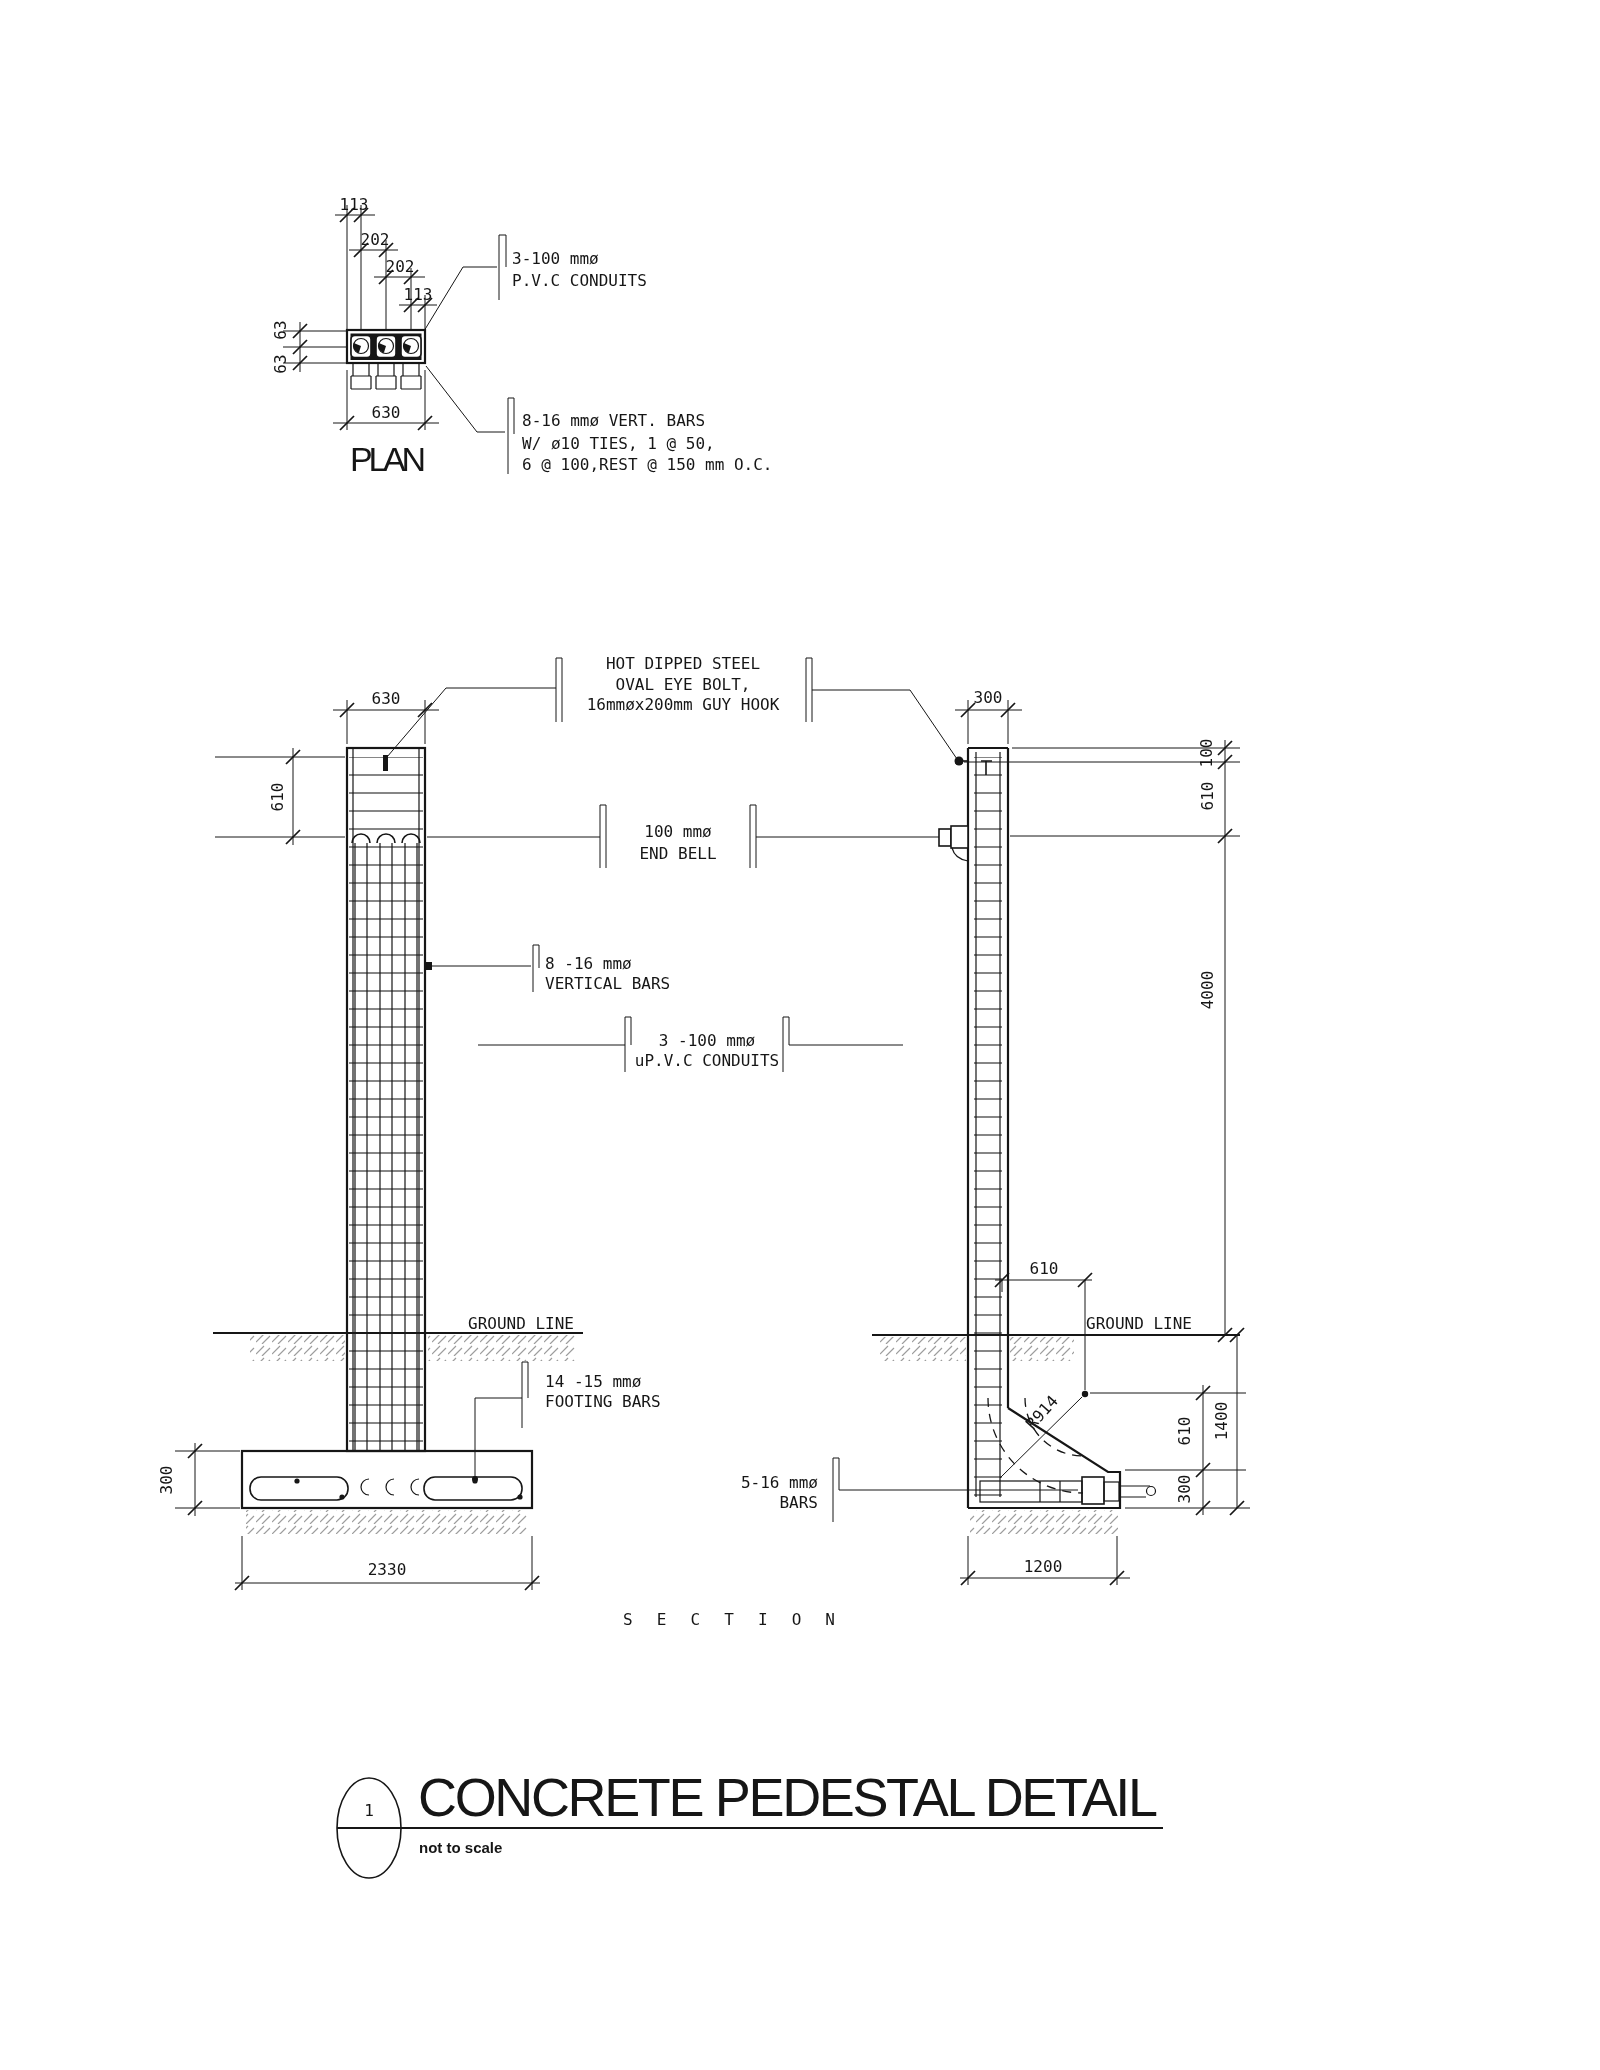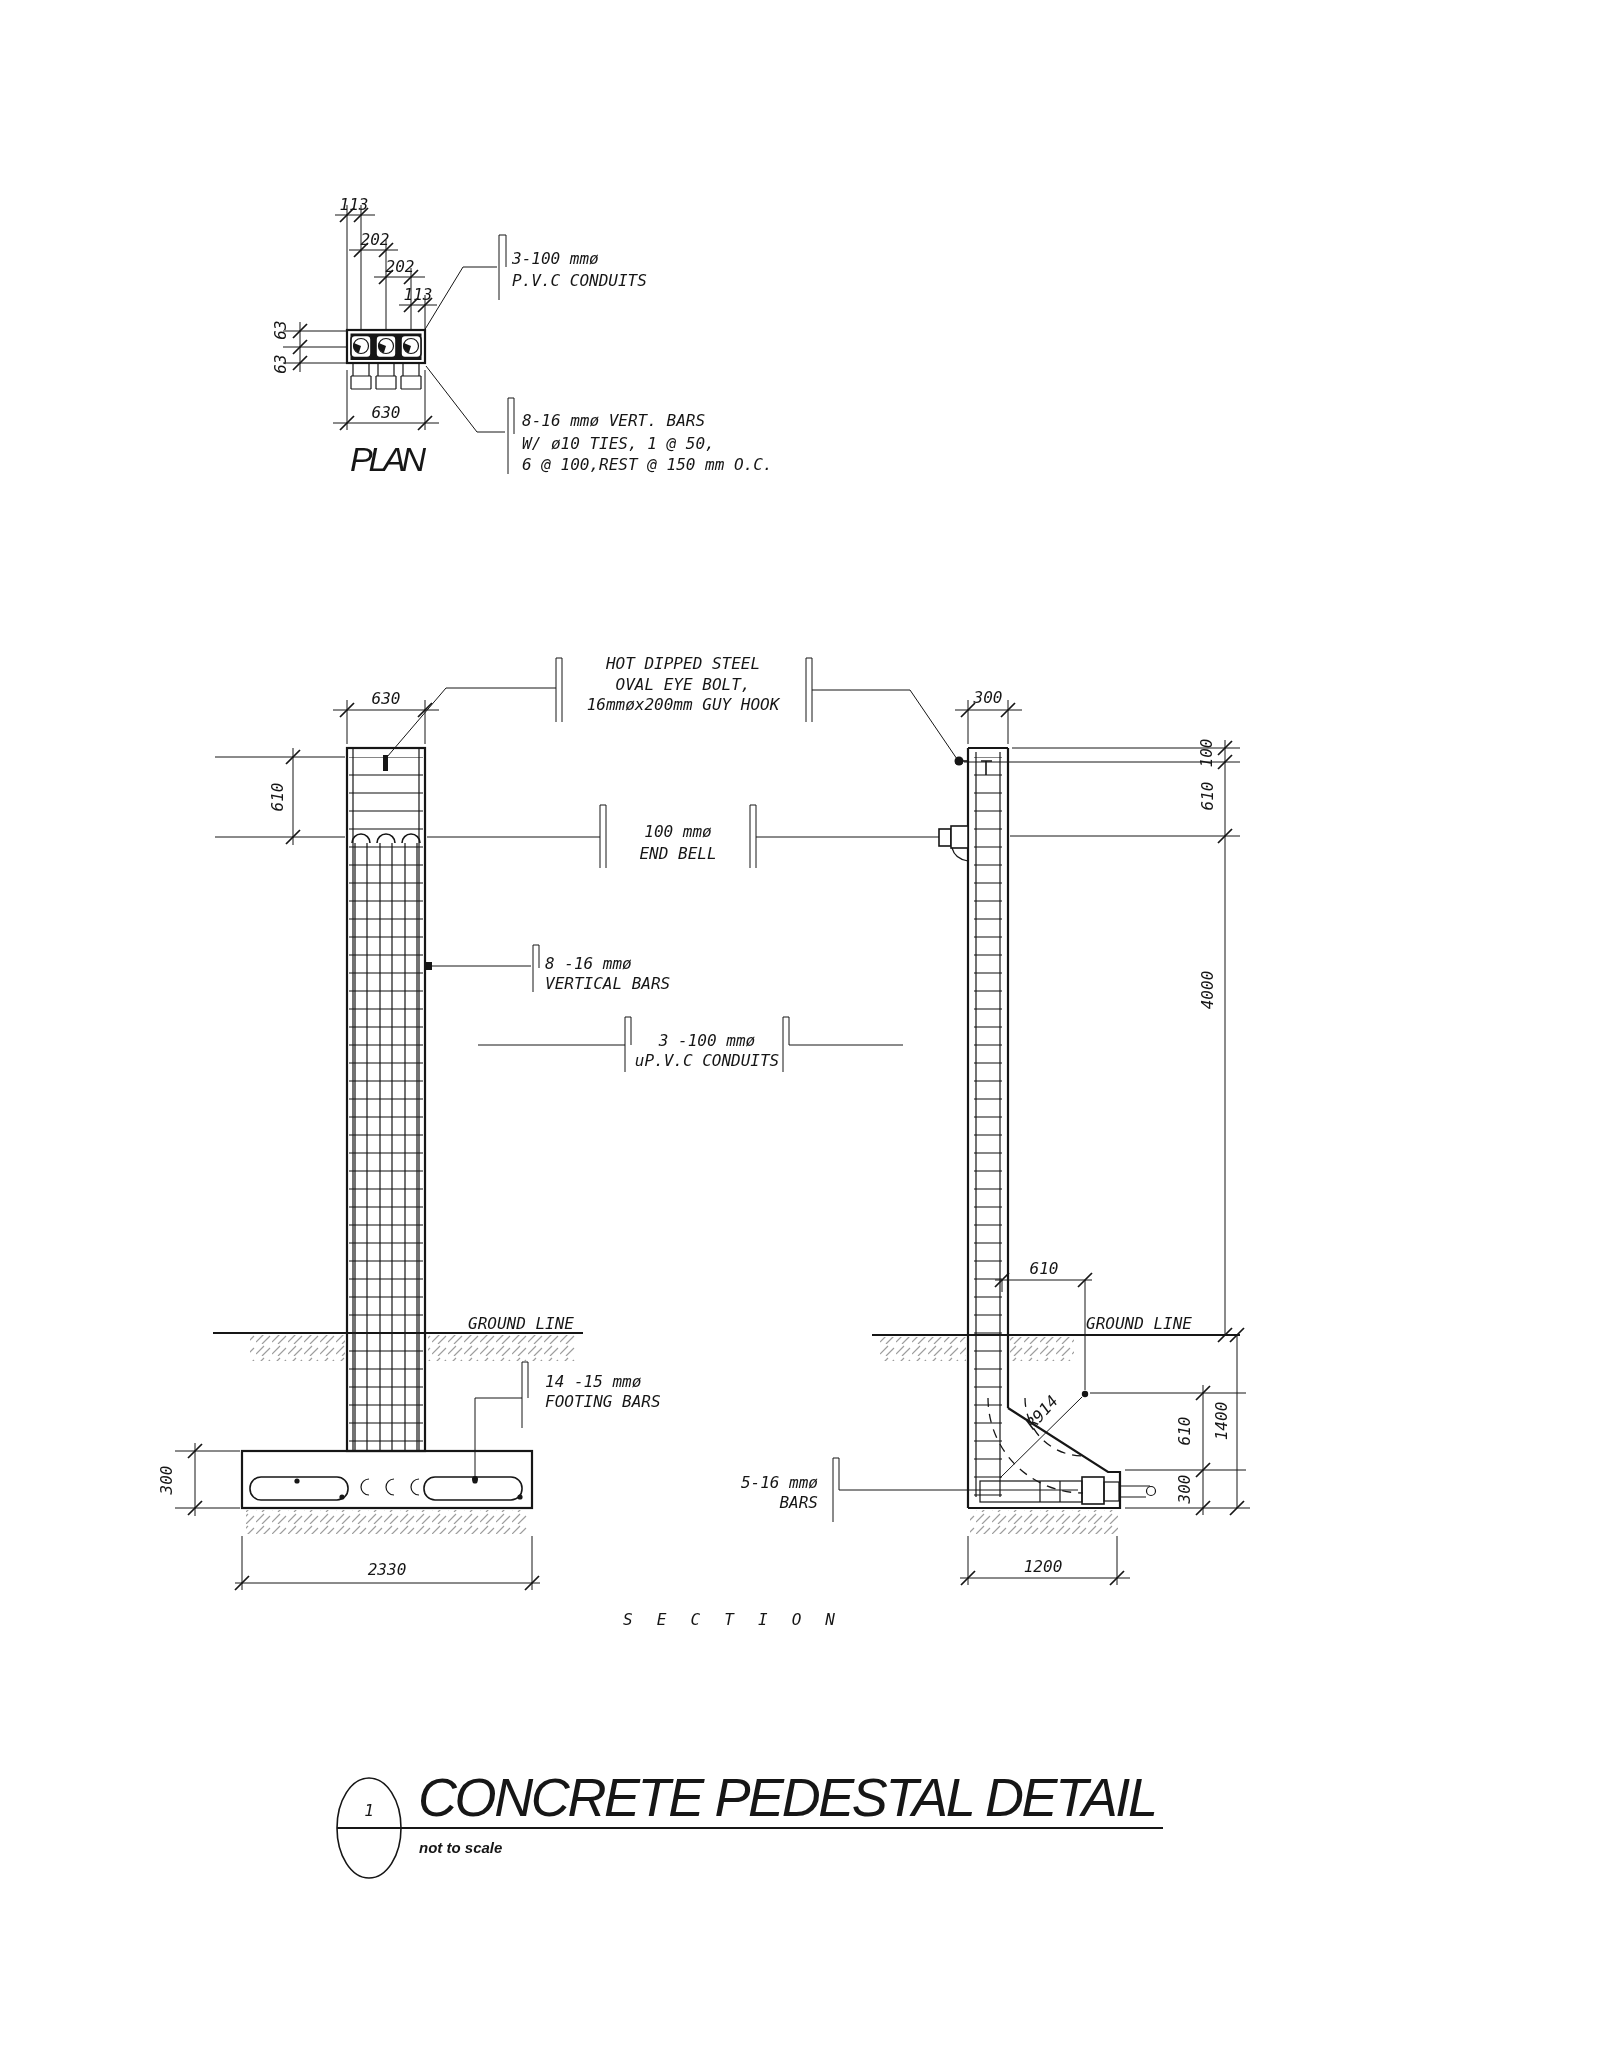--- a/index.html
+++ b/index.html
@@ -1,16 +1,16 @@
 <!DOCTYPE html>
 <html><head>
 <meta charset="utf-8">
 <style>
   html,body{margin:0;padding:0;background:#ffffff;}
-  .page{position:relative;width:1600px;height:2070px;background:#ffffff;overflow:hidden;font-style:italic;}
+  .page{position:relative;width:1600px;height:2070px;background:#ffffff;overflow:hidden;}
   svg{display:block}
   
   .ln{stroke:#161616;fill:none;stroke-width:1;}
   .ln12{stroke:#161616;fill:none;stroke-width:1.2;}
   .ln16{stroke:#161616;fill:none;stroke-width:1.6;}
   .ln2{stroke:#161616;fill:none;stroke-width:2.2;}
   .dash{stroke:#161616;fill:none;stroke-width:1.3;stroke-dasharray:9 7;}
   .fill{fill:#161616;stroke:none;}
   .wht{fill:#ffffff;}
   .tick{stroke:#161616;stroke-width:1.7;}

